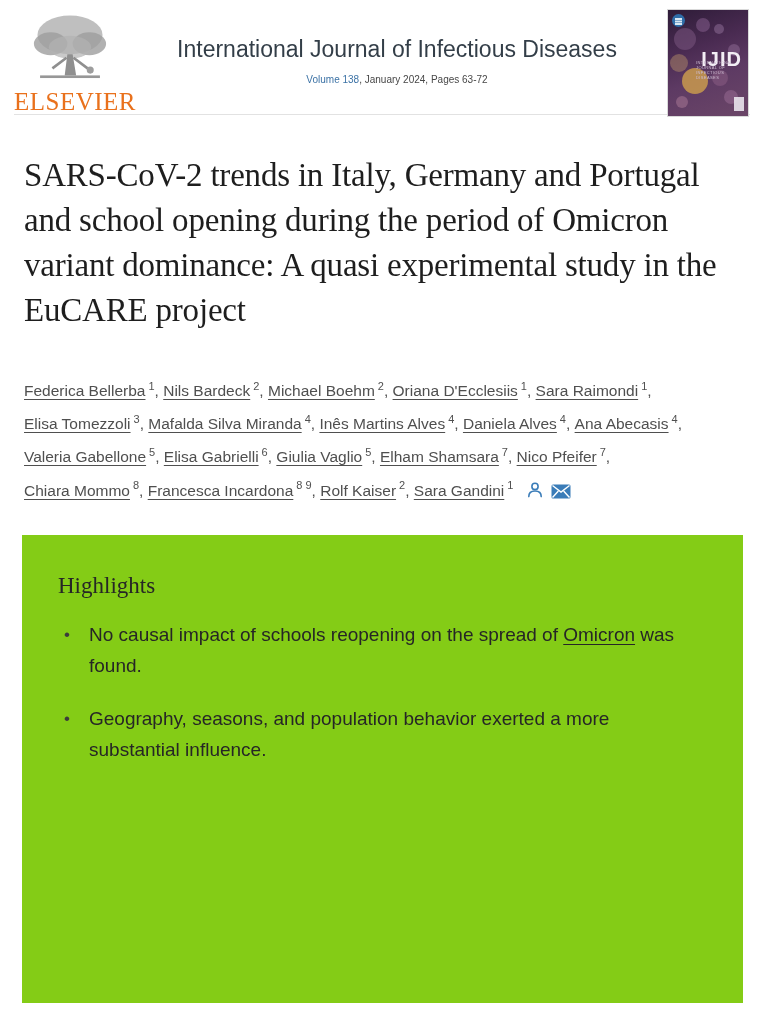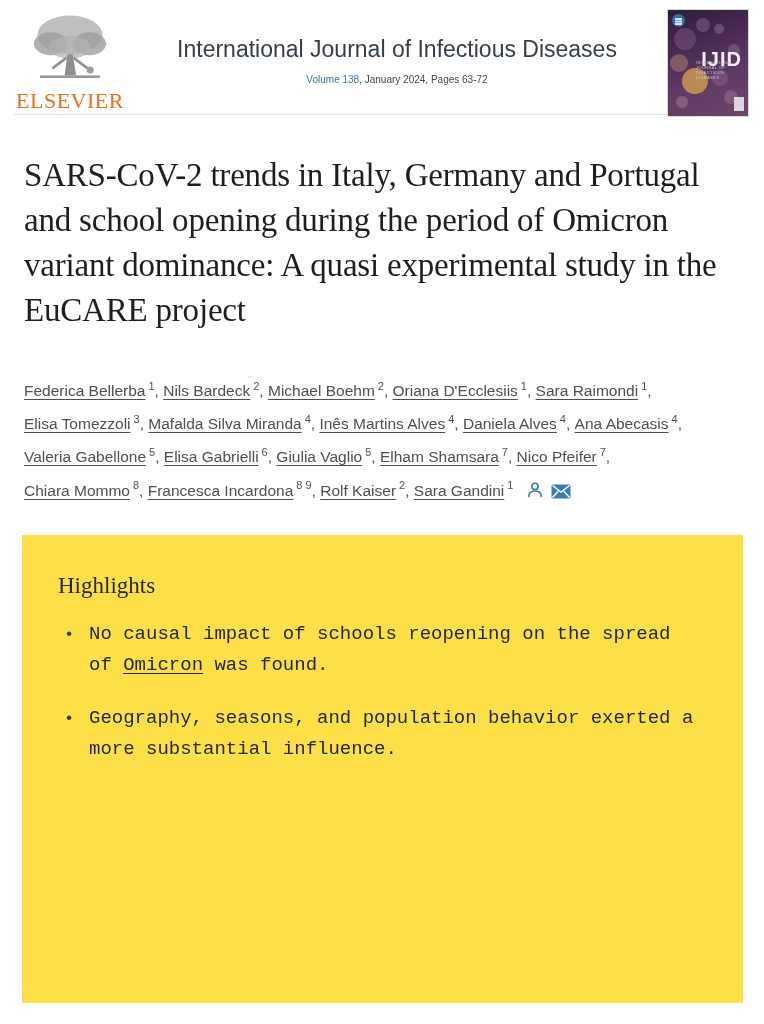--- a/index.html
+++ b/index.html
@@ -3,21 +3,21 @@
 <meta charset="utf-8">
 <style>
   * { margin:0; padding:0; box-sizing:border-box; }
   html,body { width:764px; height:1024px; background:#ffffff; overflow:hidden;
               font-family:"Liberation Sans", sans-serif; }
 
   
   .header { display:flex; align-items:flex-start; padding:10px 16px 0 14px; height:114px; }
   .logo { width:112px; text-align:center; cursor:pointer; }
   .logo svg { display:block; margin:2px auto 0 auto; }
-  .logo-word { font-family:"Liberation Serif", serif; color:#e9711c; font-size:22px;
+  .logo-word { font-family:"Liberation Serif", serif; color:#e9711c; font-size:25px;
                letter-spacing:0.5px; margin-top:2px; }
   .head-center { flex:1; text-align:center; padding-top:26px; }
   .journal-title { font-size:23px; color:#333e48; font-weight:400; cursor:pointer; }
   .journal-issue { margin-top:11px; font-size:10px; color:#474747; }
   .vol-link { color:#3d73a6; text-decoration:none; cursor:pointer; }
 
   
   .cover { position:relative; width:80px; height:106px; margin-top:0px; overflow:hidden;
            background:linear-gradient(160deg,#2e1c38 0%,#4a2b52 35%,#5d3a63 60%,#6b4668 100%);
            box-shadow:0 0 0 1px #d9d9d9; cursor:pointer; }
@@ -45,27 +45,27 @@
   .author::after { content:", "; }
   .author:last-child::after { content:""; }
   .author a { color:#4f4f4f; text-decoration:underline; text-decoration-thickness:1px;
               text-underline-offset:3px; cursor:pointer; }
   .author sup { font-size:11px; color:#4f4f4f; margin-left:3px; }
   .author-icons { white-space:nowrap; margin-left:6px; }
   .icon-btn { display:inline-block; vertical-align:-3px; margin-left:7px; cursor:pointer;
               background:none; border:none; padding:0; }
 
   
-  .highlights { margin:30px 21px 0 22px; background:#fde047; padding:38px 26px 26px 36px;
+  .highlights { margin:30px 21px 0 22px; background:#84cc16; padding:38px 26px 26px 36px;
                 height:468px; }
   .hl-heading { font-family:"Liberation Serif", serif; font-weight:400; font-size:23px;
                 color:#262626; }
   .hl-list { list-style:none; margin-top:20px; }
   .hl-list li { position:relative; padding-left:31px; margin-bottom:22px;
-                font-family:Liberation Mono, monospace; font-size:19px; line-height:31px;
+                font-family:Liberation Sans, sans-serif; font-size:19px; line-height:31px;
                 color:#262626; max-width:636px; }
   .hl-list li::before { content:"\2022"; position:absolute; left:6px; top:0; font-size:17px;
                         color:#3c3c3c; }
   .hl-link { color:#262626; text-decoration:underline; text-decoration-thickness:1px;
              text-underline-offset:2.5px; cursor:pointer; }
 </style>
 </head>
 <body>
 
 <div class="header">

